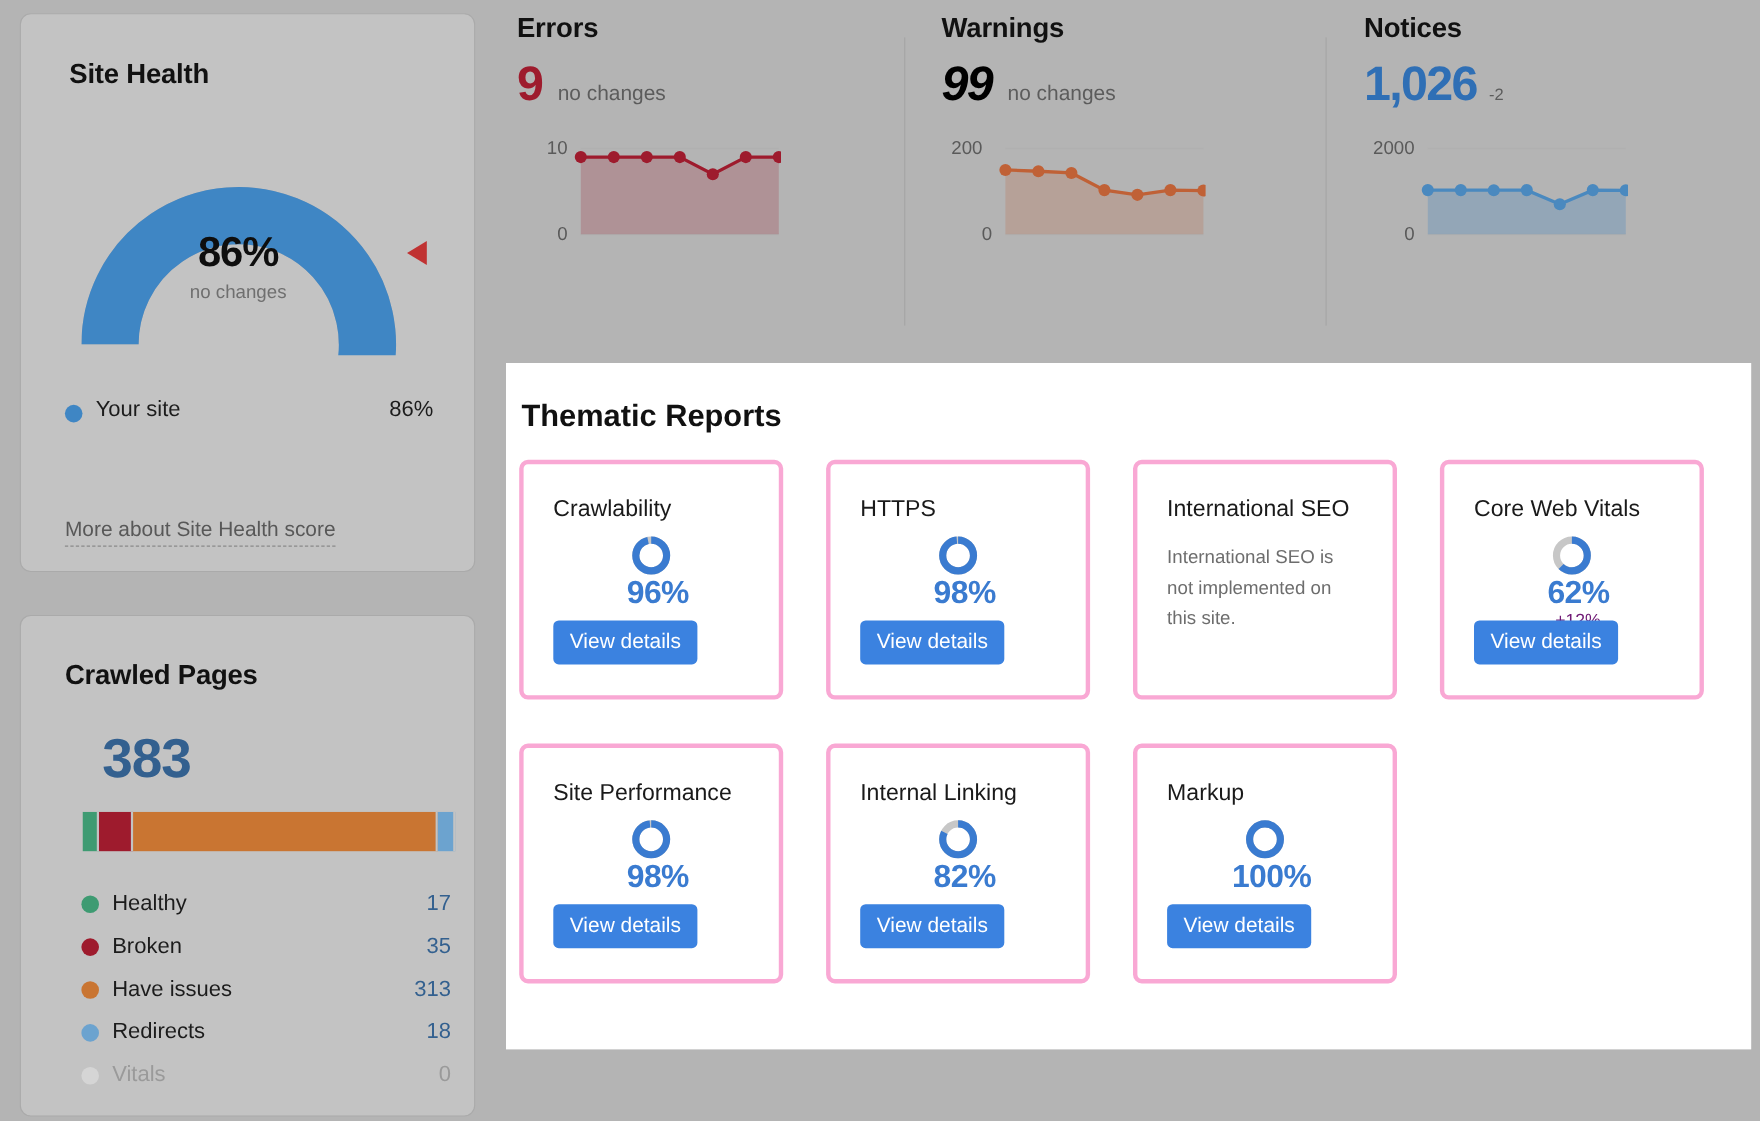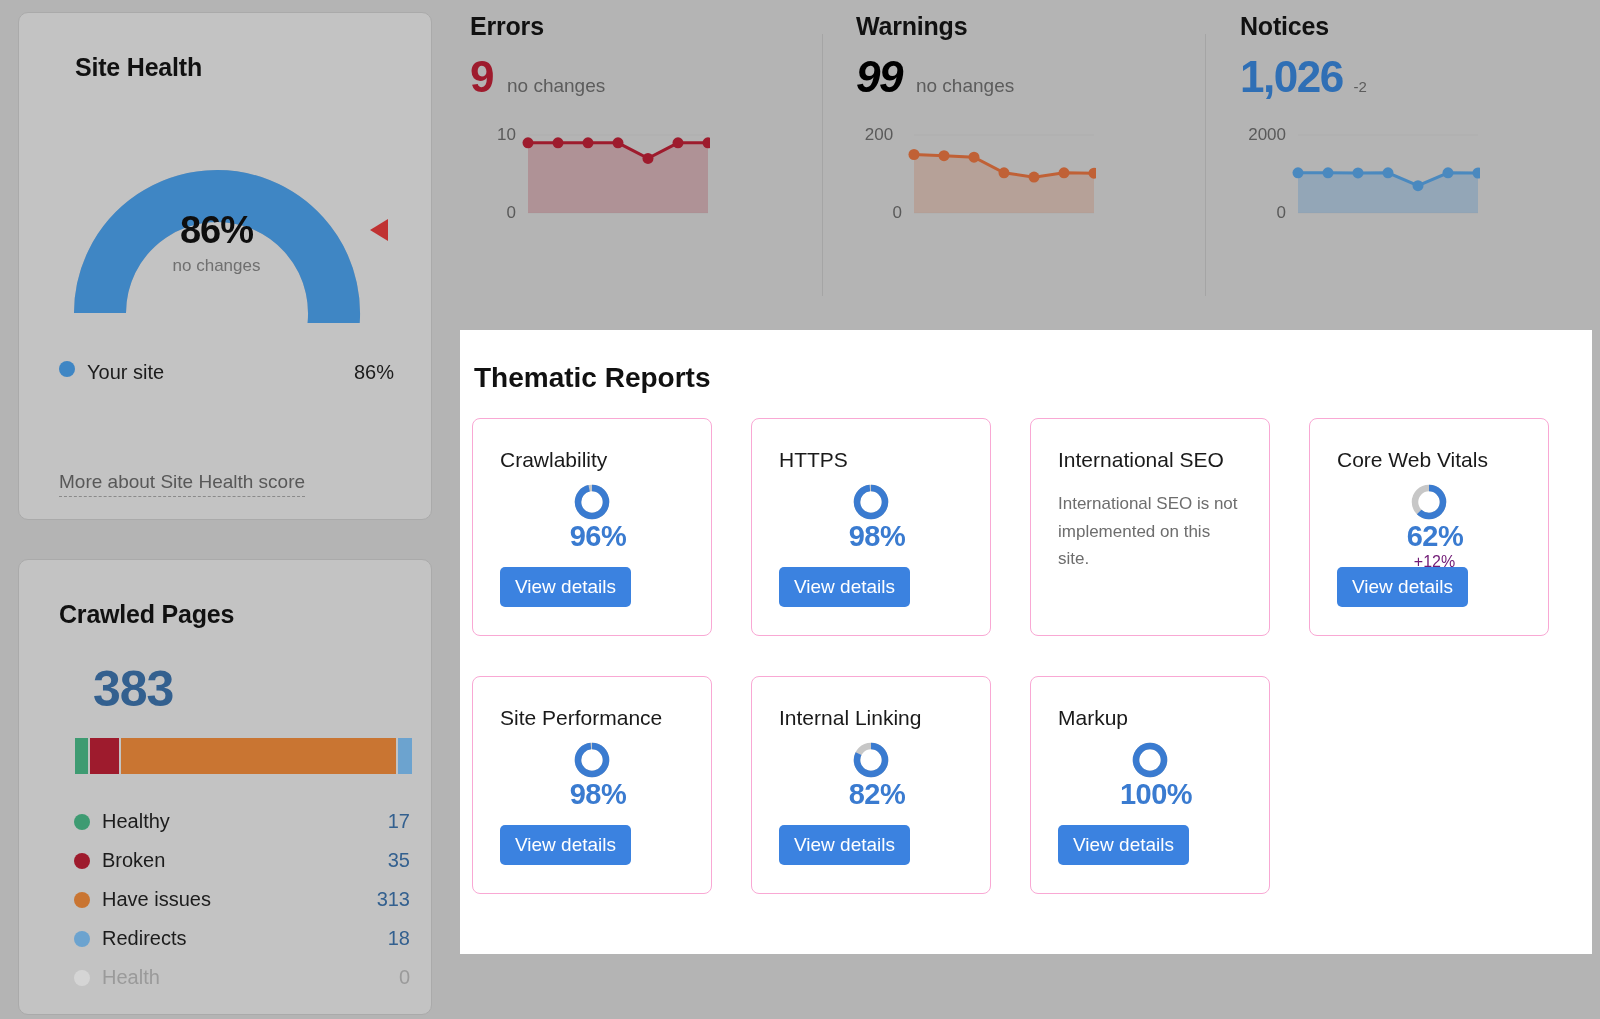--- a/index.html
+++ b/index.html
@@ -18,35 +18,35 @@
     background: #c3c3c3;
     border: 1px solid #aaaaaa;
     border-radius: 10px;
   }
 
   
   #site-health-panel { left: 18px; top: 12px; width: 414px; height: 508px; }
   .panel-title {
     font-size: 25px; font-weight: bold; color: #111; letter-spacing: -0.2px;
   }
-  #site-health-panel .panel-title { position: absolute; left: 56px; top: 40px; }
+  #site-health-panel .panel-title { position: absolute; left: 44px; top: 40px; }
 
   .gauge-wrap { position: absolute; left: 55px; top: 100px; width: 330px; height: 210px; }
   .gauge-center-val {
     position: absolute; left: 0; top: 96px; width: 285px; text-align: center;
     font-size: 38px; font-weight: bold; color: #0e0e0e; letter-spacing: -1px;
   }
   .gauge-center-sub {
     position: absolute; left: 0; top: 143px; width: 285px; text-align: center;
     font-size: 17px; color: #6f6f6f;
   }
 
   .legend-row {
     position: absolute; left: 40px; width: 335px;
-    display: flex; align-items: flex-start;
+    display: flex; align-items: flex-end;
     font-size: 20px; color: #1c1c1c;
   }
   .legend-row .lg-label { flex: 1; }
   .legend-row .lg-val { color: #1c1c1c; }
   .dot { width: 16px; height: 16px; border-radius: 50%; margin-right: 12px; flex: none; }
   .tri-down {
     width: 0; height: 0; margin-right: 10px; flex: none;
     border-left: 10px solid transparent;
     border-right: 10px solid transparent;
     border-top: 12px solid #c03232;
@@ -109,21 +109,21 @@
     position: absolute; left: 460px; top: 330px; width: 1132px; height: 624px;
     background: #ffffff;
   }
   #thematic-title { position: absolute; left: 14px; top: 32px; font-size: 28px; font-weight: bold; color: #111; }
   #thematic-grid {
     position: absolute; left: 12px; top: 88px; width: 1108px;
     display: grid; grid-template-columns: repeat(4, 240px); gap: 40px 39px;
   }
   .report-card {
     width: 240px; height: 218px;
-    background: #fff; border: 1px solid #f9a8d4; border-radius: 8px;
+    background: #fff; border: 4px solid #f9a8d4; border-radius: 8px;
     padding: 27px 27px 0 27px; position: relative;
   }
   .rc-name { font-size: 21px; color: #1a1a1a; line-height: 1.35; }
   .rc-score { display: flex; align-items: center; margin-top: 10px; flex-direction: column; }
   .rc-pct { font-size: 29px; font-weight: bold; color: #3a7bd0; margin-left: 12px; letter-spacing: -0.5px; }
   .rc-change { font-size: 16px; color: #701a75; margin-left: 11px; }
   .rc-note { font-size: 17px; color: #6d6d6d; line-height: 1.6; margin-top: 16px; }
   .rc-btn {
     position: absolute; left: 27px; bottom: 28px;
     background: #3b82e0; color: #fff; border: none; border-radius: 5px;
@@ -191,21 +191,21 @@
           <span class="cp-label">Have issues</span>
           <span class="cp-val">313</span>
         </div>
         <div class="cp-row" style="top: 367px;">
           <span class="dot" style="background: rgb(108, 163, 207);"></span>
           <span class="cp-label">Redirects</span>
           <span class="cp-val">18</span>
         </div>
         <div class="cp-row" style="top: 406px; color: rgb(154, 154, 154);">
           <span class="dot" style="background: rgb(213, 213, 213);"></span>
-          <span class="cp-label">Health</span>
+          <span class="cp-label">Vitals</span>
           <span class="cp-val" style="color: rgb(154, 154, 154);">0</span>
         </div>
       </div>
   </div>
 
   <div class="vdivider" style="left:822px;top:34px;height:262px"></div>
   <div class="vdivider" style="left:1205px;top:34px;height:262px"></div>
 
   <div class="metric" id="metric-errors">
     <div class="m-title">Errors</div>

